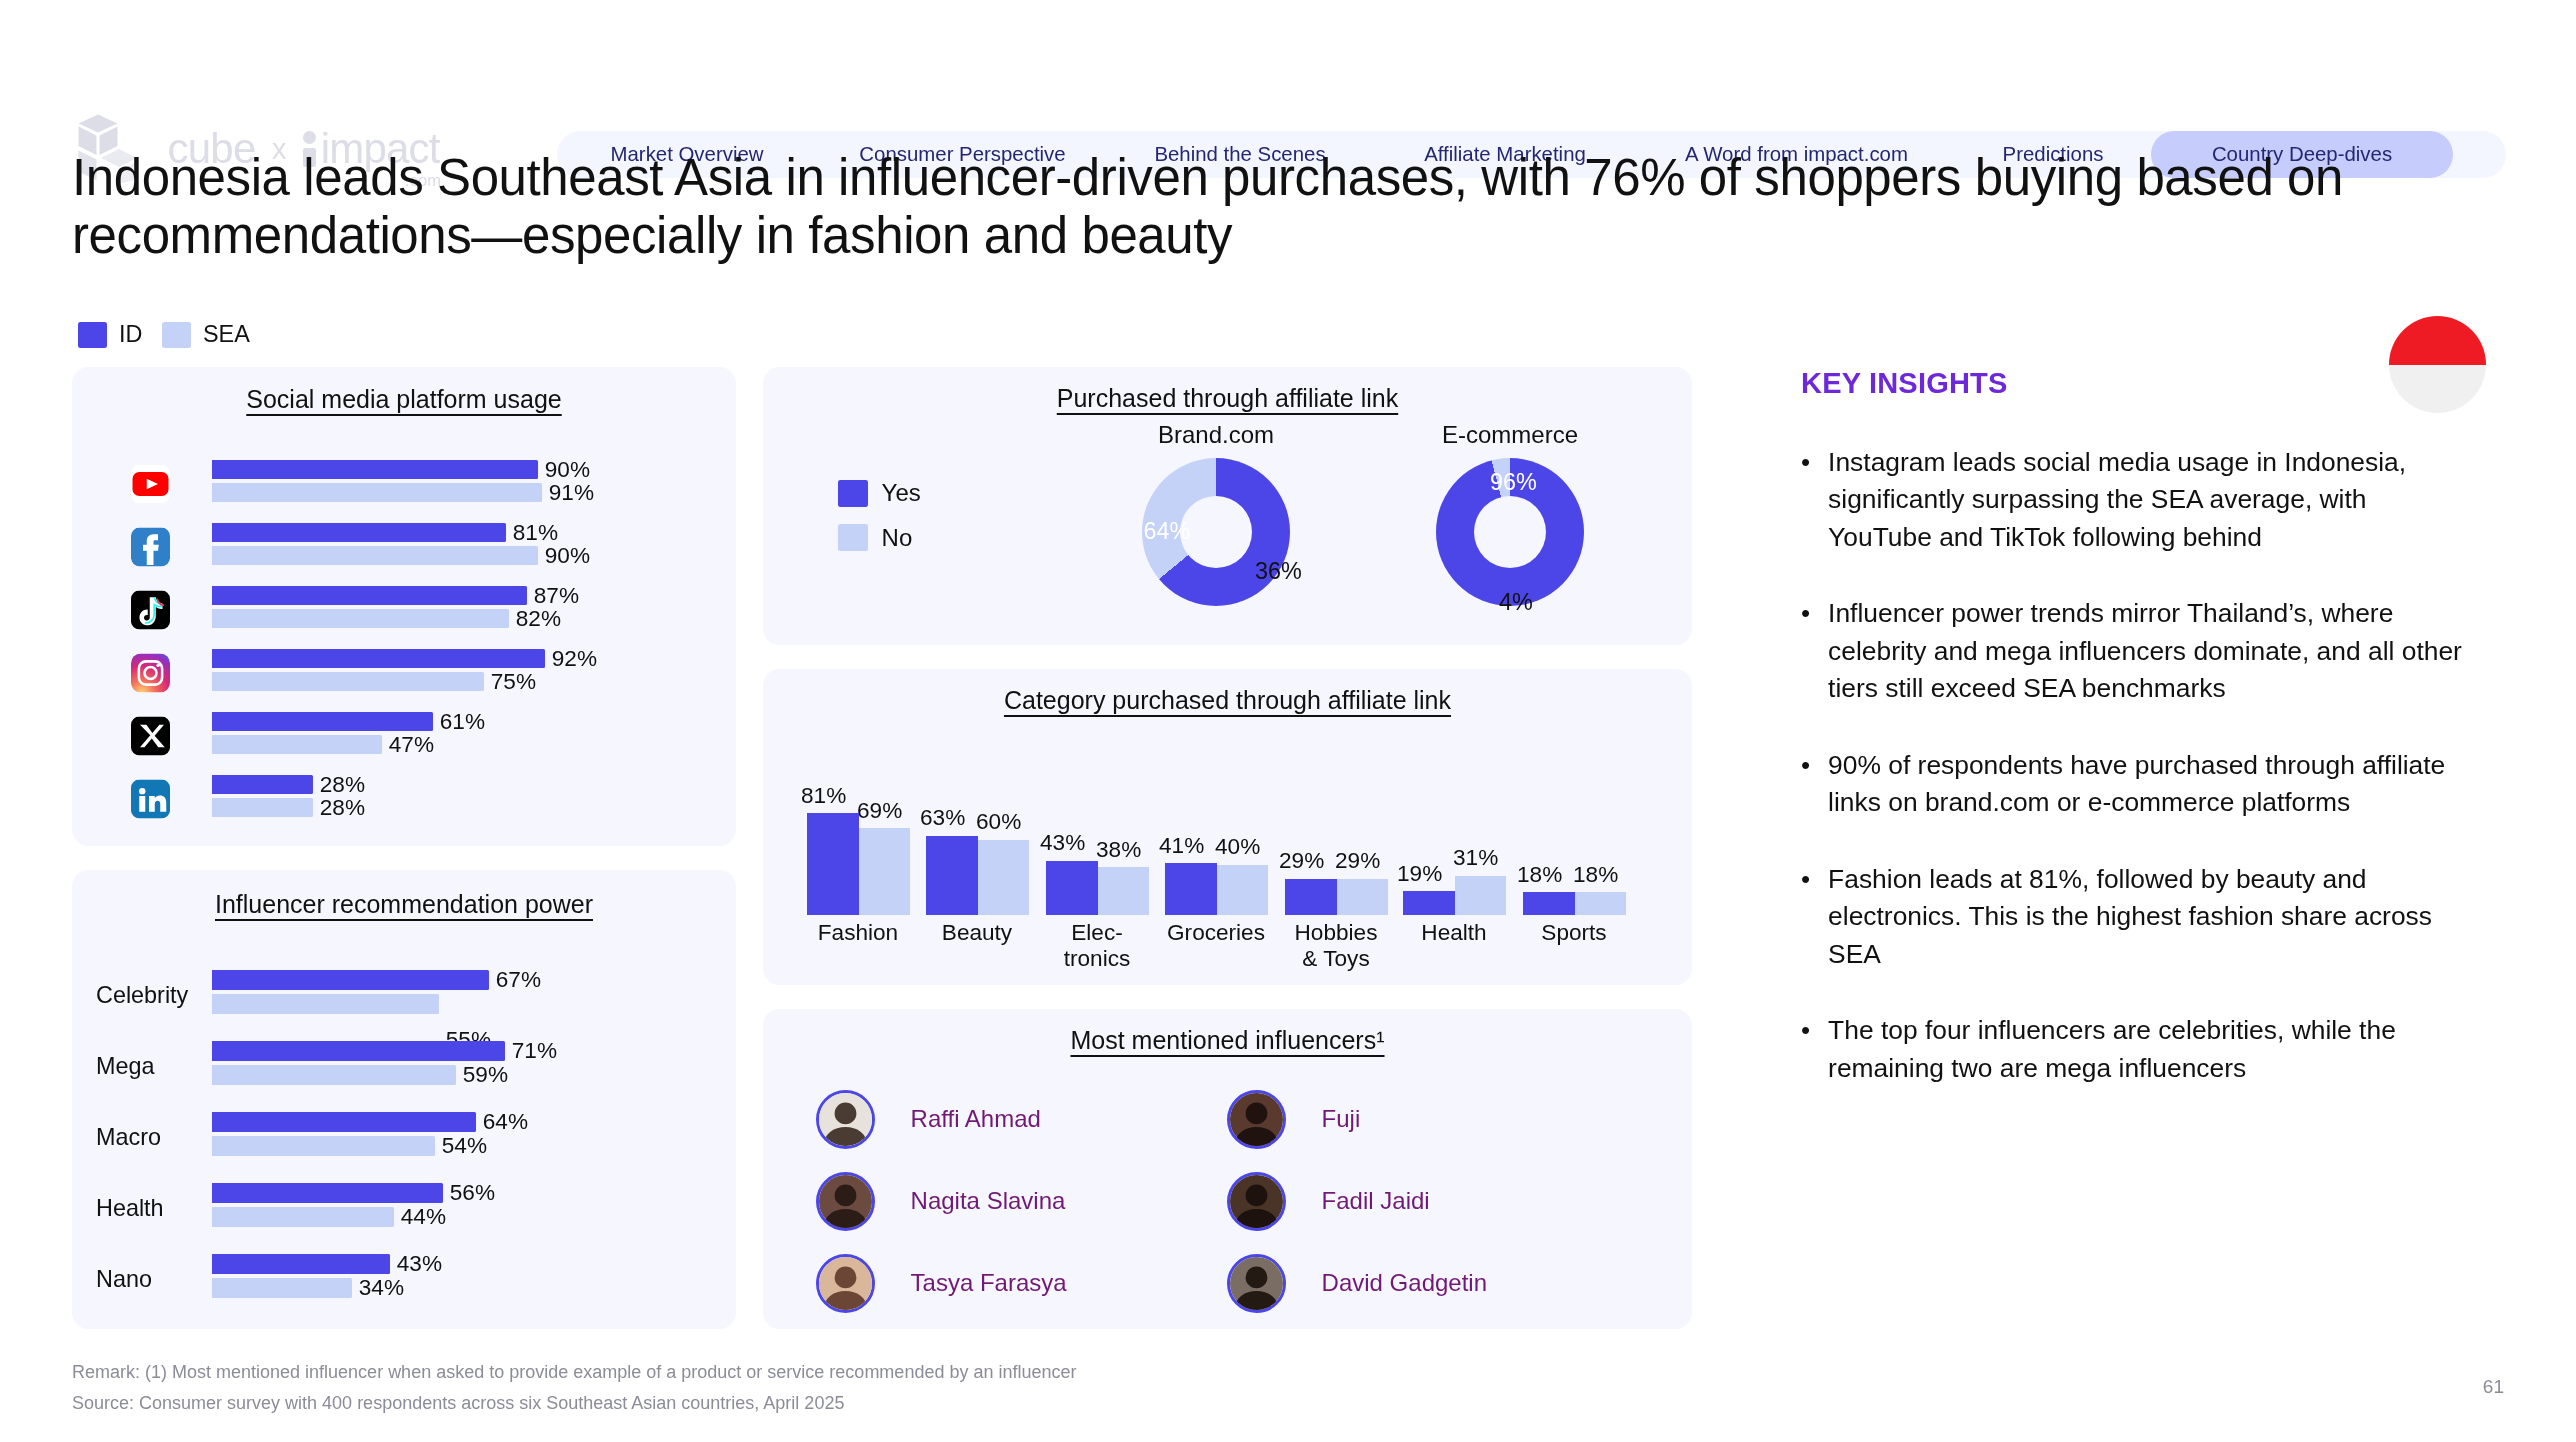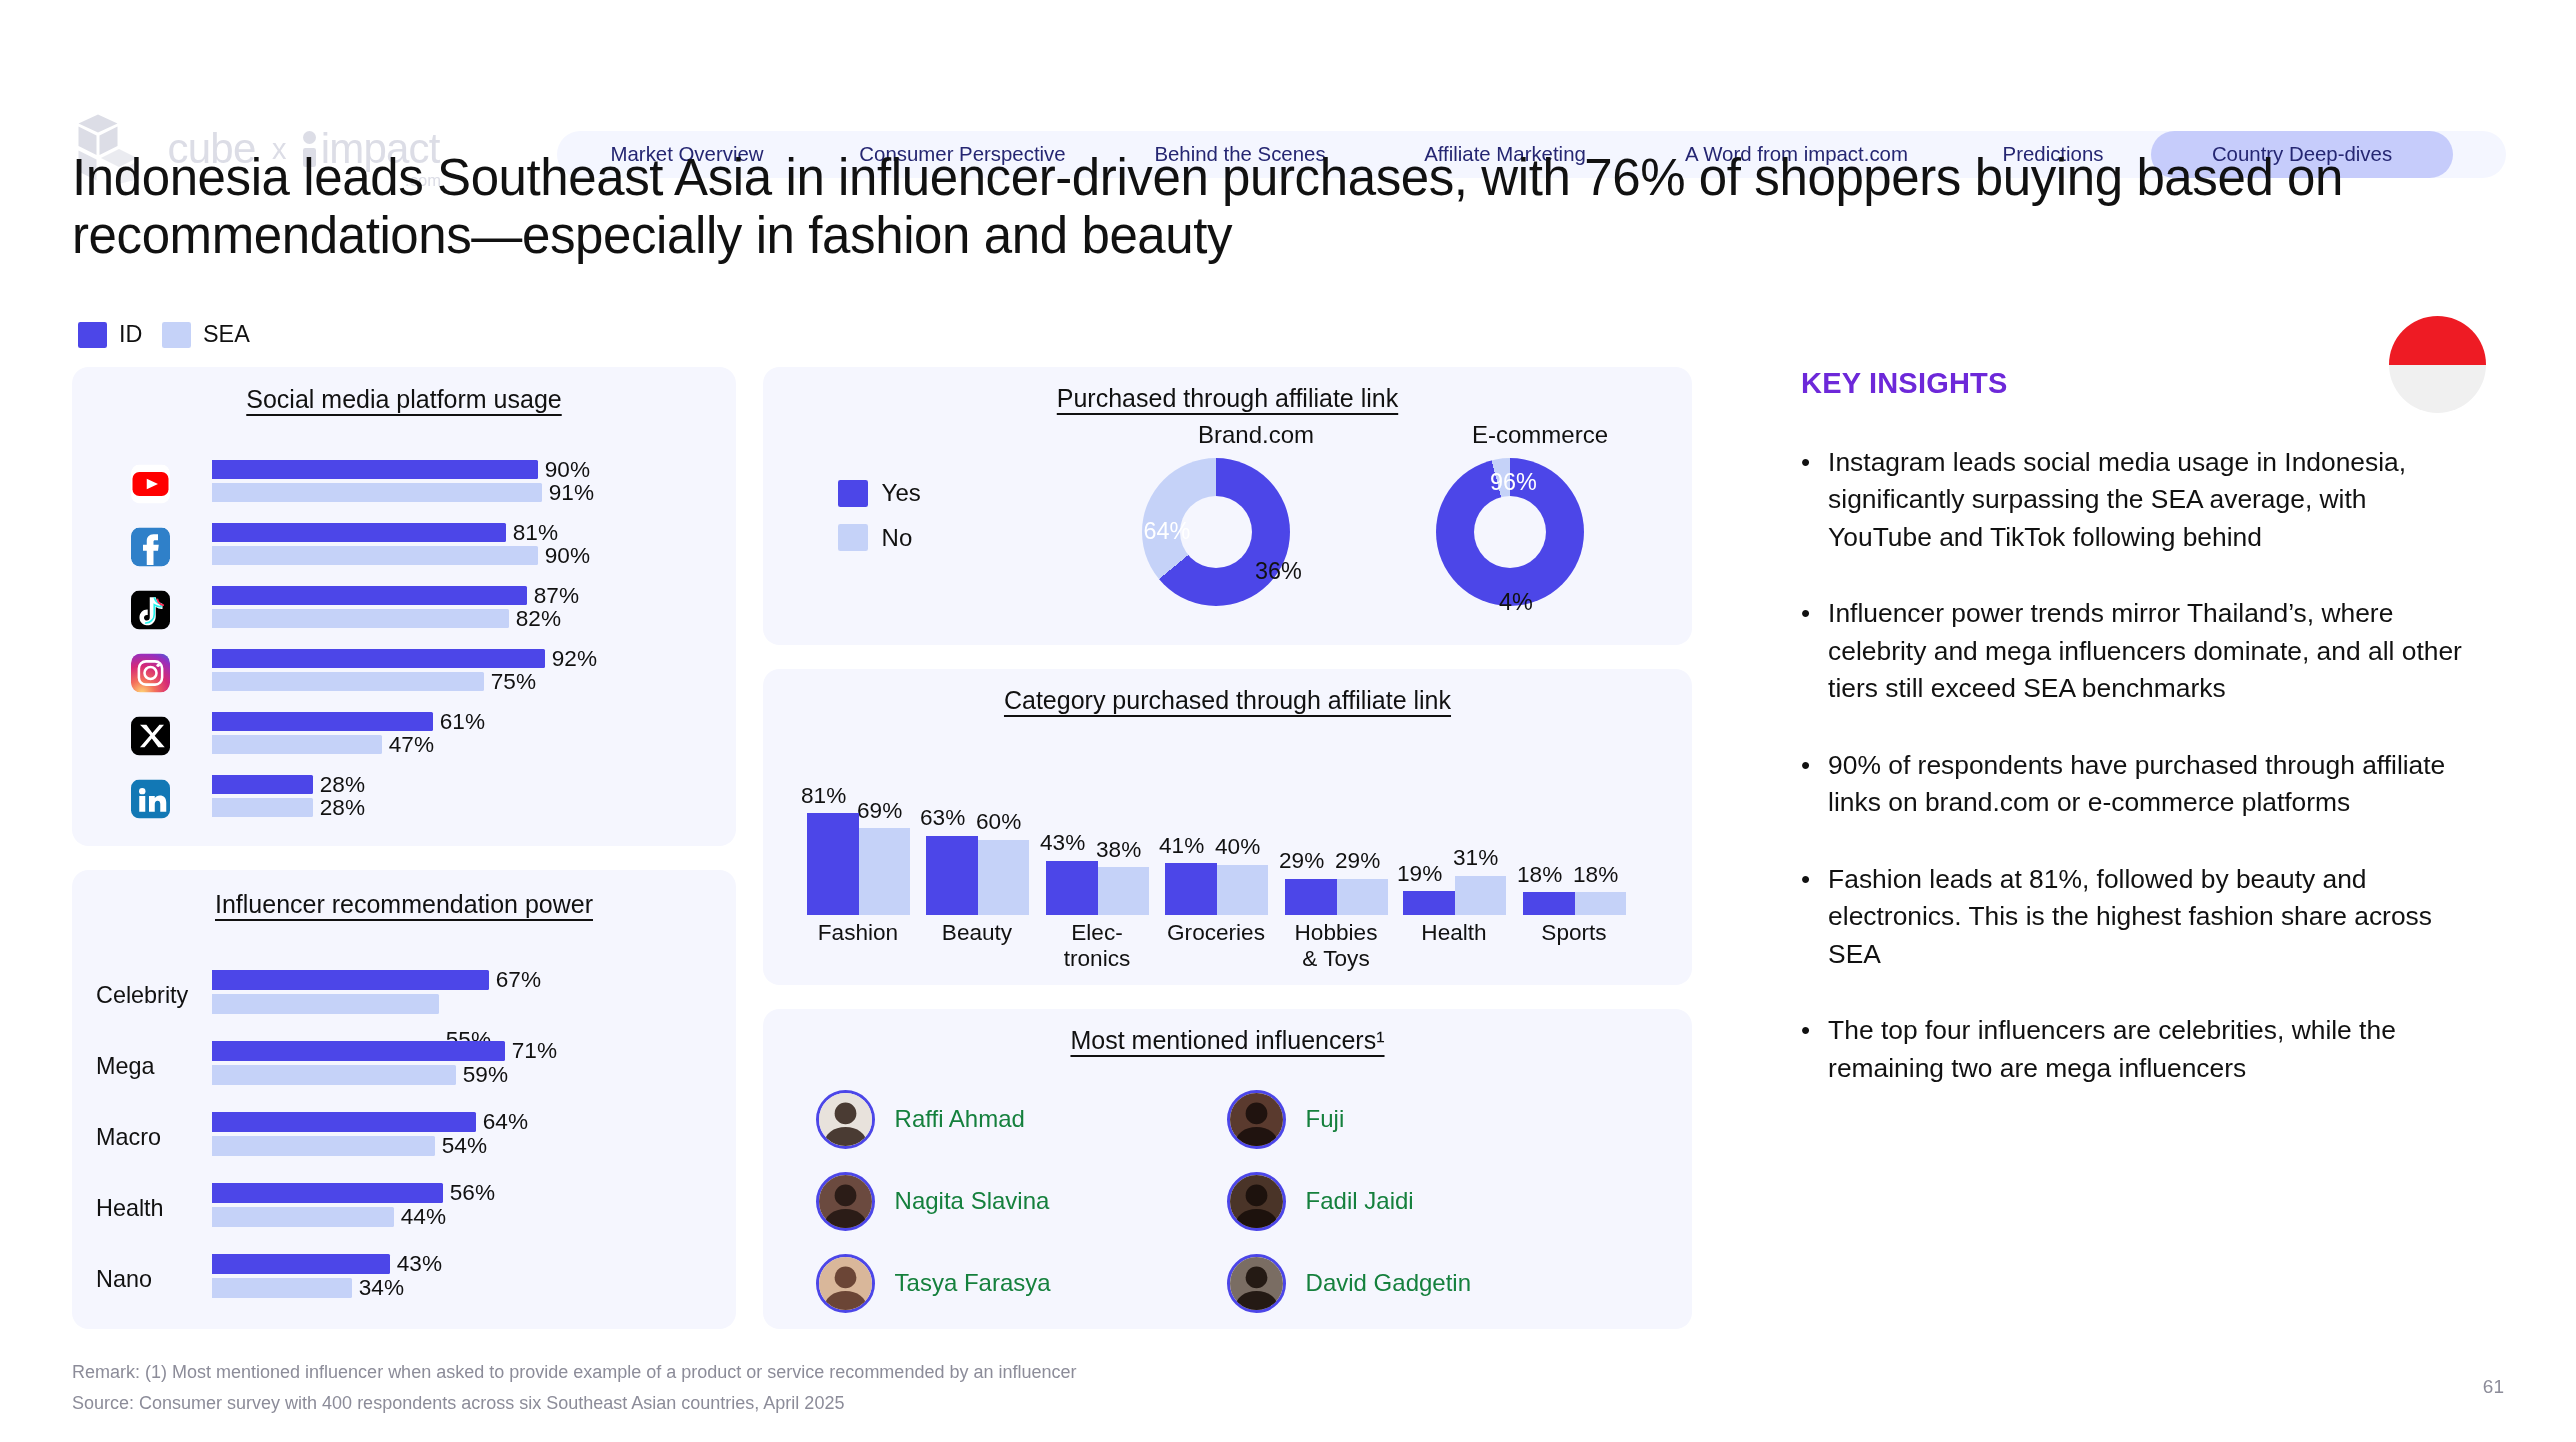--- a/index.html
+++ b/index.html
@@ -84,40 +84,40 @@
   .ibar { height:20.4px; position:relative; }
   .ibar + .ibar { margin-top:3.8px; }
   .ibar .fill { height:100%; border-radius:0 1.5px 1.5px 0; }
   .ibar .val { position:absolute; top:50%; transform:translateY(-50%); font-size:22.6px; color:#111; white-space:nowrap; padding-left:6.8px; }
 
   
   .donut-legend { position:absolute; left:75px; top:112px; }
   .dl-item { display:flex; align-items:center; gap:13.6px; margin-bottom:16.6px; }
   .dl-sw { width:30px; height:27px; border-radius:2.3px; }
   .dl-lab { font-size:24px; color:#111; }
-  .donut-wrap { position:absolute; top:54px; text-align:right; }
+  .donut-wrap { position:absolute; top:54px; text-align:center; }
   .donut-name { font-size:24px; color:#111; margin-bottom:9px; }
   .donut { position:relative; width:148px; height:148px; border-radius:50%; margin:0 auto; }
   .donut .hole { position:absolute; left:50%; top:50%; transform:translate(-50%,-50%); width:72px; height:72px; border-radius:50%; background:#f5f6fe; }
   .donut .lbl { position:absolute; font-size:23.4px; white-space:nowrap; }
 
   
   .cat-plot { position:absolute; left:44px; top:133px; width:846px; height:113px; }
   .cat-group { position:absolute; bottom:0; width:103px; height:113px; }
   .cat-bars { position:absolute; bottom:0; left:0; width:103px; height:113px; display:flex; align-items:flex-end; }
   .cat-bar { width:50%; }
   .cat-vlabel { position:absolute; font-size:22.6px; color:#111; white-space:nowrap; }
   .cat-xlabel { position:absolute; top:118px; width:128px; left:-13px; text-align:center; font-size:22.6px; color:#111; line-height:1.17; }
 
   
   .mm-grid { position:absolute; left:53px; top:69px; width:823px; }
   .mm-col { position:absolute; width:393px; }
   .mm-item { display:flex; align-items:center; gap:19.6px; height:82px; }
   .mm-av { width:59px; height:59px; border-radius:50%; border:3px solid #4c46e8; overflow:hidden; flex:0 0 auto; position:relative; }
-  .mm-name { font-size:24px; color:#15803d; }
+  .mm-name { font-size:24px; color:#701a75;margin-left:16px; }
 
   
   .insights { position:absolute; left:1801px; top:367px; width:664px; }
   .ins-head { font-size:29px; font-weight:bold; color:#6d28d9; letter-spacing:0.2px; }
   .ins-list { margin-top:44px; }
   .ins-item { display:flex; gap:18px; margin-bottom:39px; }
   .ins-bullet { font-size:26px; line-height:1.42; color:#111; flex:0 0 auto; }
   .ins-text { font-size:26.4px; line-height:1.42; color:#111; }
 
   .flag { position:absolute; left:2389px; top:316px; width:97px; height:97px; border-radius:50%; overflow:hidden; }

